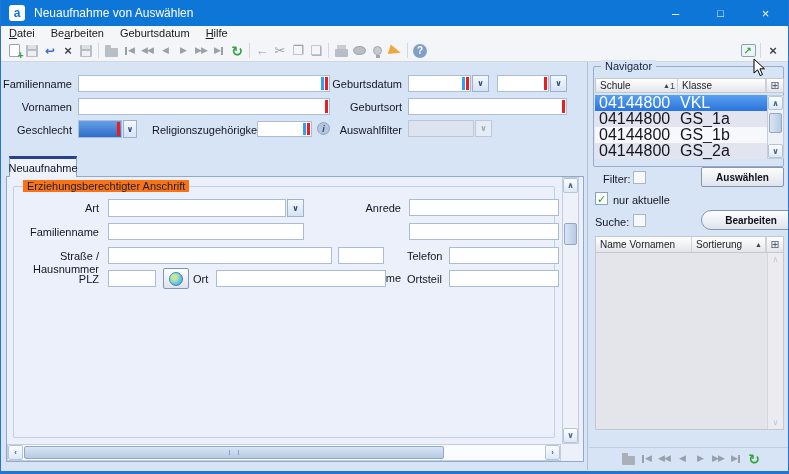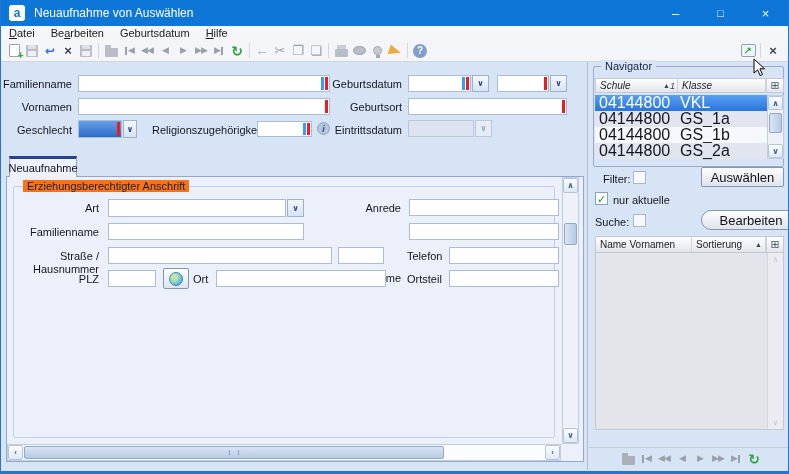--- a/index.html
+++ b/index.html
@@ -70,21 +70,21 @@
   .infoi{position:absolute;width:13px;height:13px;border-radius:50%;background:#b5c6dc;border:1px solid #8fa6c4;
          color:#2c4a7c;font-size:9px;font-weight:bold;font-style:italic;display:flex;align-items:center;justify-content:center;}
   
   .tab{position:absolute;left:8px;top:156px;width:68px;height:21px;background:#eef2fc;border:1px solid #8ea6c8;
        border-bottom:none;border-top:3px solid #26418e;font-size:11px;color:#10101c;
        display:flex;align-items:center;justify-content:center;z-index:3;}
   .tabpanel{position:absolute;left:5px;top:176px;width:578px;height:286px;background:#ebf0fb;border:1px solid #92a8cc;}
   .gbox{position:absolute;border:1px solid #c2cfe6;border-radius:2px;}
   .gboxt{position:absolute;font-size:11px;color:#16213c;padding:0 4px;z-index:2;}
   .btn{position:absolute;background:linear-gradient(#fdfdfe,#dfe3ec);border:1px solid #8396b0;border-radius:2px;
-       font-size:13px;color:#101018;display:flex;align-items:center;justify-content:center;}
+       font-size:10px;color:#101018;display:flex;align-items:center;justify-content:center;font-weight:bold;}
   .cb{position:absolute;width:13px;height:13px;background:#f6f8fa;border:1px solid #aab6c6;display:flex;
       align-items:center;justify-content:center;}
   .cb.on{background:#fff;border-color:#8aa0c0;color:#17a017;font-size:11px;font-weight:bold;line-height:10px;}
   
   .sbv{position:absolute;width:17px;background:#eef2f8;border:1px solid #c2cede;}
   .sbh{position:absolute;height:17px;background:#fbfcfe;border:1px solid #c2cede;}
   .sbbtn{position:absolute;background:linear-gradient(#fcfdff,#dde8f5);border:1px solid #b6c4da;border-radius:2px;
          display:flex;align-items:center;justify-content:center;font-size:8px;color:#44618c;font-weight:bold;}
   .sbthumb{position:absolute;background:linear-gradient(90deg,#dae5f4,#b6cae4);border:1px solid #92a8c8;border-radius:2px;}
   .sbthumb.h{background:linear-gradient(#dae5f4,#b6cae4);}
@@ -268,21 +268,21 @@
         <span class="mk mk-red"></span>
       </div>
     <div class="cbtn" style="width:14px;">∨</div>
   </div>
   <div class="lbl" style="left:151px;top:124px;">Religionszugehörigkeit</div>
   <div class="inp" style="left:256px;top:121px;width:55px;height:16px;">
     <span class="mk mk-blue"></span>
       <span class="mk mk-red"></span>
     </div>
   <div class="infoi" style="left:316px;top:122px;">i</div>
-  <div class="lbl r" style="left:330px;top:124px;width:71px;">Eintrittsdatum</div>
+  <div class="lbl r" style="left:330px;top:124px;width:71px;">Auswahlfilter</div>
   <div class="combo" style="left:407px;top:120px;width:84px;height:17px;">
     <div class="cfield dis"></div>
     <div class="cbtn dis">∨</div>
   </div>
 
   <div class="tab">Neuaufnahme</div>
   <div class="tabpanel"></div>
 
   <div class="gboxt" style="left:22px;top:180px;background:#f97316;">Erziehungsberechtigter Anschrift</div>
   <div class="gbox" style="left:12px;top:186px;width:542px;height:252px;"></div>
@@ -328,21 +328,21 @@
         <span class="grip"></span>
       </div>
     <div class="sbbtn" style="right:0;top:0;bottom:0;width:15px;">›</div>
   </div>
 
   <div class="abs" style="left:586px;top:62px;width:1px;height:408px;background:#b2bfd4;"></div>
 
   <div class="gboxt" style="left:600px;top:60px;background:#d7e4f6;">Navigator</div>
   <div class="gbox" style="left:592px;top:66px;width:191px;height:101px;border-color:#9aaac8;"></div>
 
-  <div class="th" style="left:594px;top:78px;width:189px;height:15px;font-style:italic;">
+  <div class="th" style="left:594px;top:78px;width:189px;height:15px;">
     <div class="thcell" style="width:82px;">
       <span>Schule</span>
       <span class="sorti" style="margin-left:auto;">▲</span>
       <span class="sortn" style="margin-right:2px;">1</span>
     </div>
     <div class="thcell" style="flex:1;">
         <span>Klasse</span>
       </div>
     <div class="chooser">⊞</div>
   </div>

